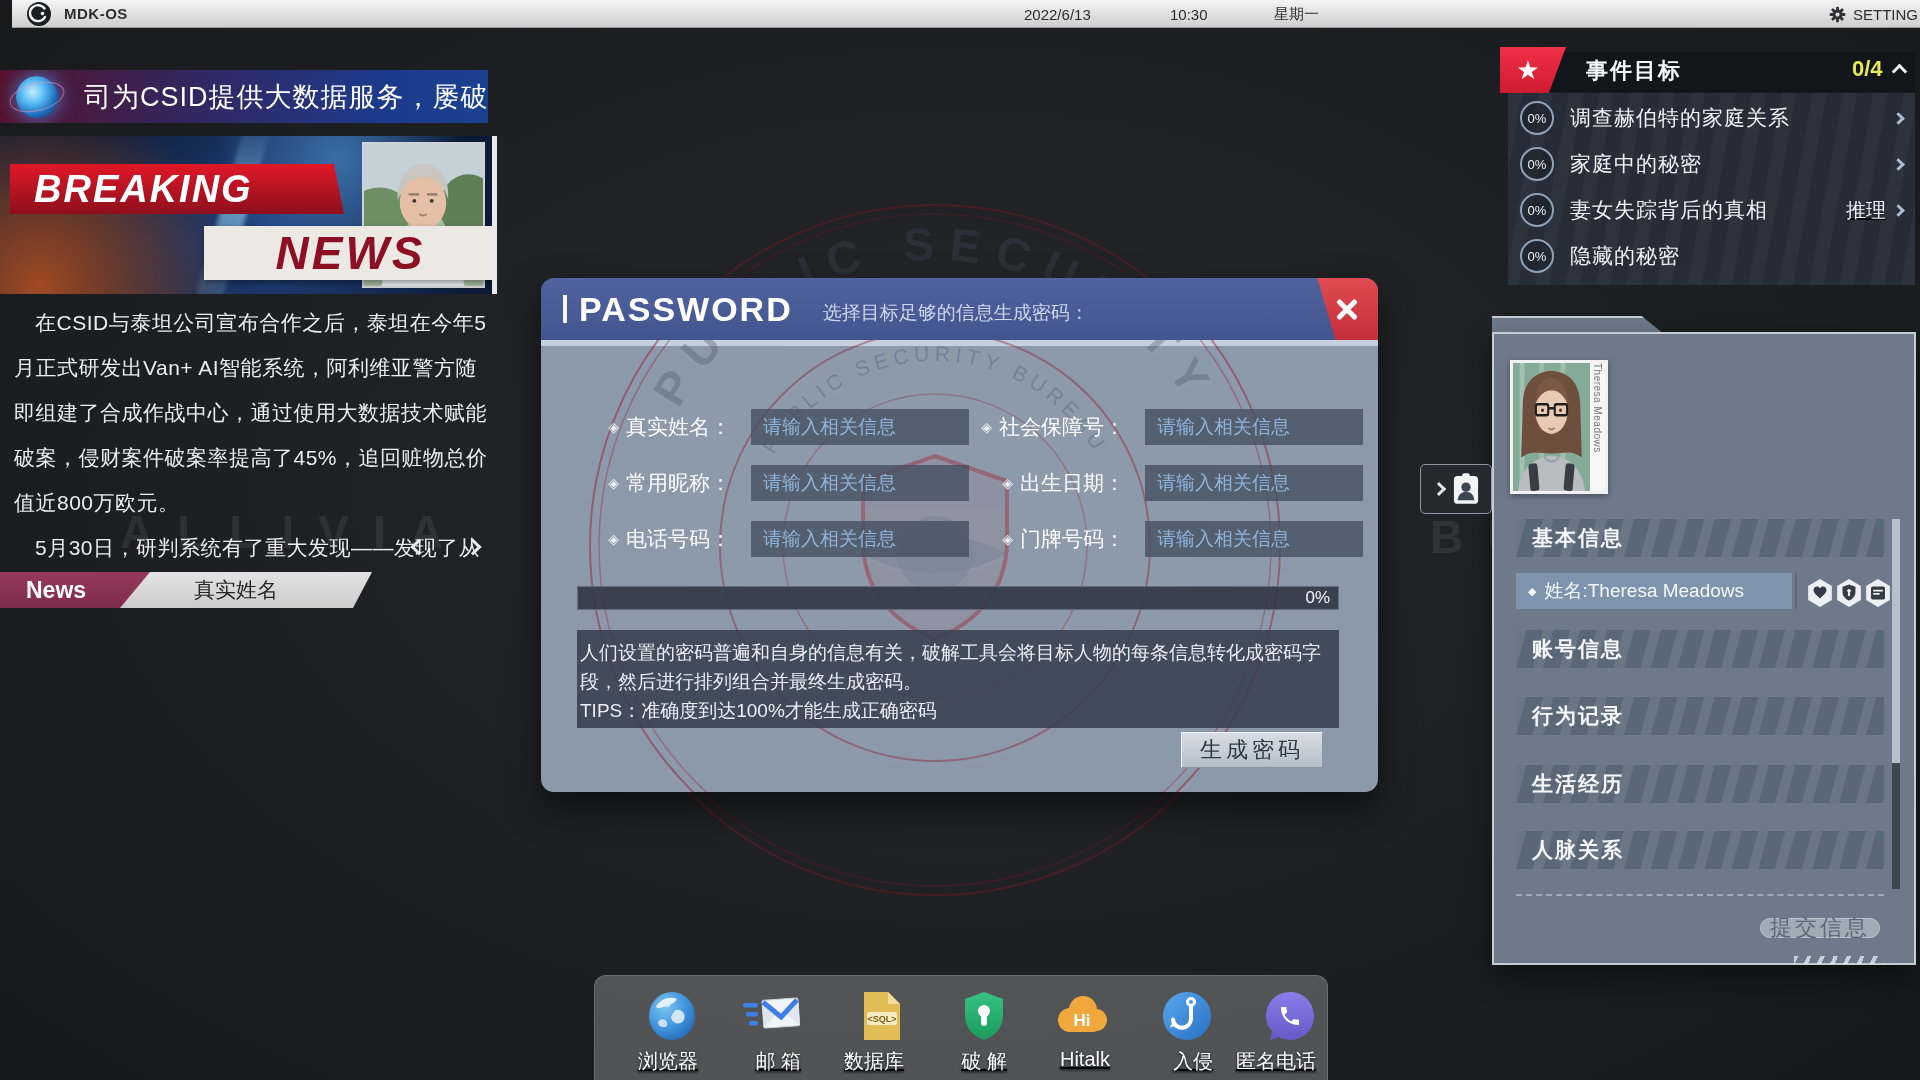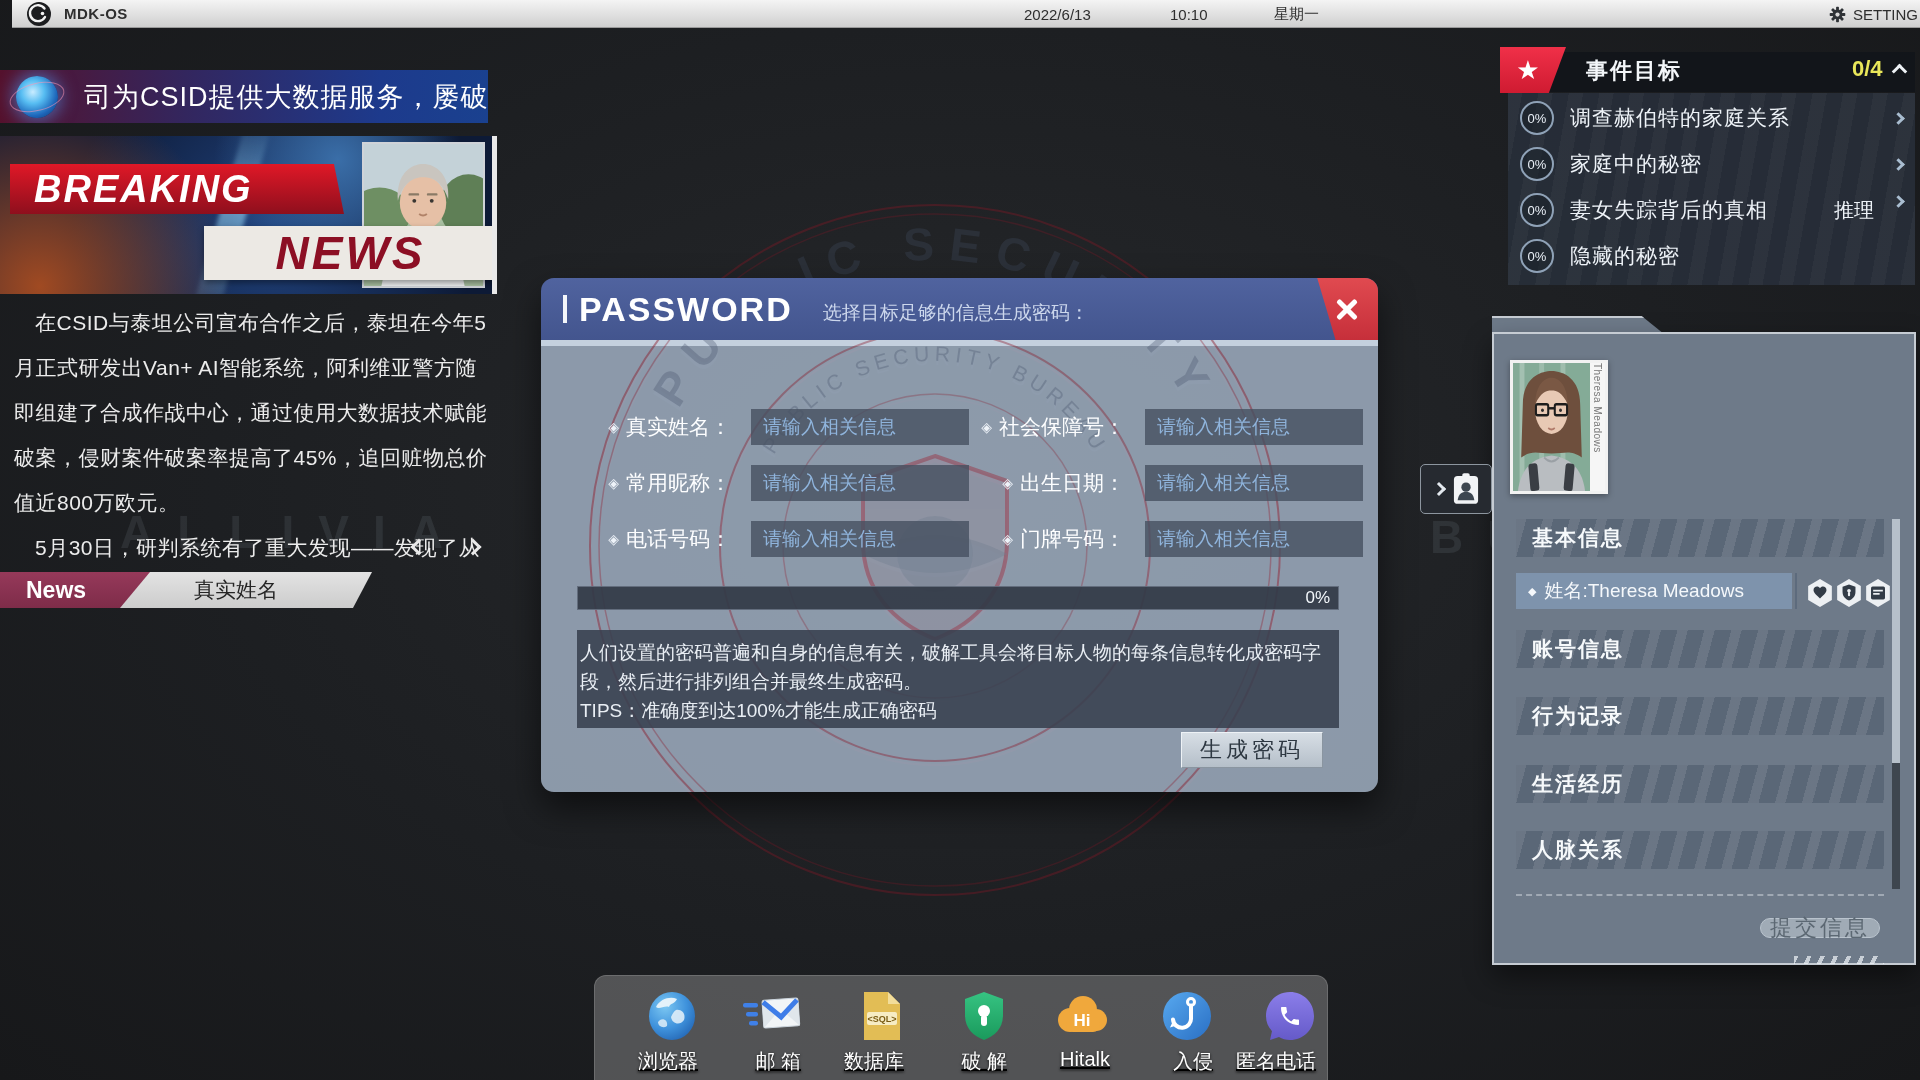--- a/index.html
+++ b/index.html
@@ -112,21 +112,21 @@
   .obj-progress{position:absolute;left:352px;top:9px;color:#e9e75a;font-size:22px;font-weight:bold;}
   .obj-collapse{position:absolute;left:394px;top:16px;cursor:pointer;}
   .chev-u{display:inline-block;width:11px;height:11px;border-top:3px solid #eef2f6;border-right:3px solid #eef2f6;transform:rotate(-45deg);}
   .obj-list{position:absolute;left:1508px;top:93px;width:407px;height:192px;z-index:20;padding-top:2px;
             background:repeating-linear-gradient(100deg,rgba(255,255,255,.03) 0 14px,rgba(255,255,255,0) 14px 30px),rgba(40,48,59,.84);}
   .obj-item{position:relative;height:46px;display:flex;align-items:center;cursor:pointer;}
   .obj-circ{width:34px;height:34px;border-radius:50%;border:2px solid #8fa2b7;margin-left:12px;flex:0 0 auto;
             background:rgba(24,31,40,.5);display:flex;align-items:center;justify-content:center;
             color:#e8eef5;font-size:13px;}
   .obj-label{margin-left:16px;color:#eef3f8;font-size:21px;letter-spacing:1px;}
-  .obj-right{position:absolute;right:12px;display:flex;align-items:flex-start;gap:20px;}
+  .obj-right{position:absolute;right:12px;display:flex;align-items:center;gap:8px;text-decoration:underline;}
   .obj-action{color:#edf2f7;font-size:20px;}
   .chev-s{display:inline-block;width:9px;height:9px;border-top:3px solid #a9bdd0;border-right:3px solid #a9bdd0;transform:rotate(45deg);}
 
   
   .cp-tab{position:absolute;left:1492px;top:316px;width:172px;height:18px;z-index:19;
           background:#6e7a89;clip-path:polygon(0 0,87% 0,100% 100%,0 100%);border-top:2px solid #c6ccd3;}
   .cpanel{position:absolute;left:1492px;top:332px;width:424px;height:633px;z-index:20;
           background:#6e7a89;border:2px solid #c6ccd3;box-shadow:0 12px 26px rgba(0,0,0,.45);}
   .avatar{position:absolute;left:16px;top:26px;width:98px;height:134px;background:#f2f2f2;padding:3px;
           box-shadow:0 2px 6px rgba(0,0,0,.35);}
@@ -195,21 +195,21 @@
   <div class="topbar">
     <span class="logo">
       <svg width="26" height="26" viewBox="0 0 26 26">
         <circle cx="13" cy="13" r="12" fill="#1c1d1f"></circle>
         <path d="M18.5,7.5 A8,8 0 1 0 19,16" fill="none" stroke="#f2f2f2" stroke-width="2.4" stroke-linecap="round"></path>
         <circle cx="16.5" cy="12.5" r="1.8" fill="#f2f2f2"></circle>
       </svg>
     </span>
     <span class="osname">MDK-OS</span>
     <span class="tb-abs tb-date">2022/6/13</span>
-    <span class="tb-abs tb-time">10:10</span>
+    <span class="tb-abs tb-time">10:30</span>
     <span class="tb-abs tb-week">星期一</span>
     <span class="tb-abs tb-setting">
       <svg width="17" height="17" viewBox="0 0 24 24">
         <g fill="#2e3236" transform="translate(12,12)">
           <circle r="7"></circle>
           <rect transform="rotate(0)" x="-2" y="-11" width="4" height="5" rx="1"></rect>
           <rect transform="rotate(45)" x="-2" y="-11" width="4" height="5" rx="1"></rect>
           <rect transform="rotate(90)" x="-2" y="-11" width="4" height="5" rx="1"></rect>
           <rect transform="rotate(135)" x="-2" y="-11" width="4" height="5" rx="1"></rect>
           <rect transform="rotate(180)" x="-2" y="-11" width="4" height="5" rx="1"></rect>

